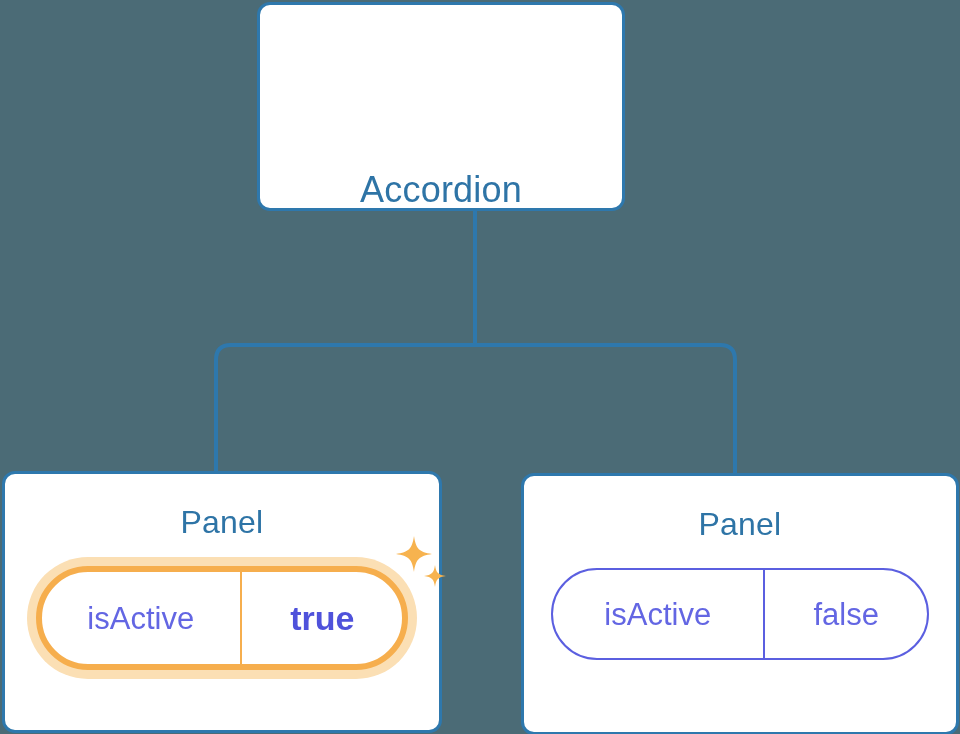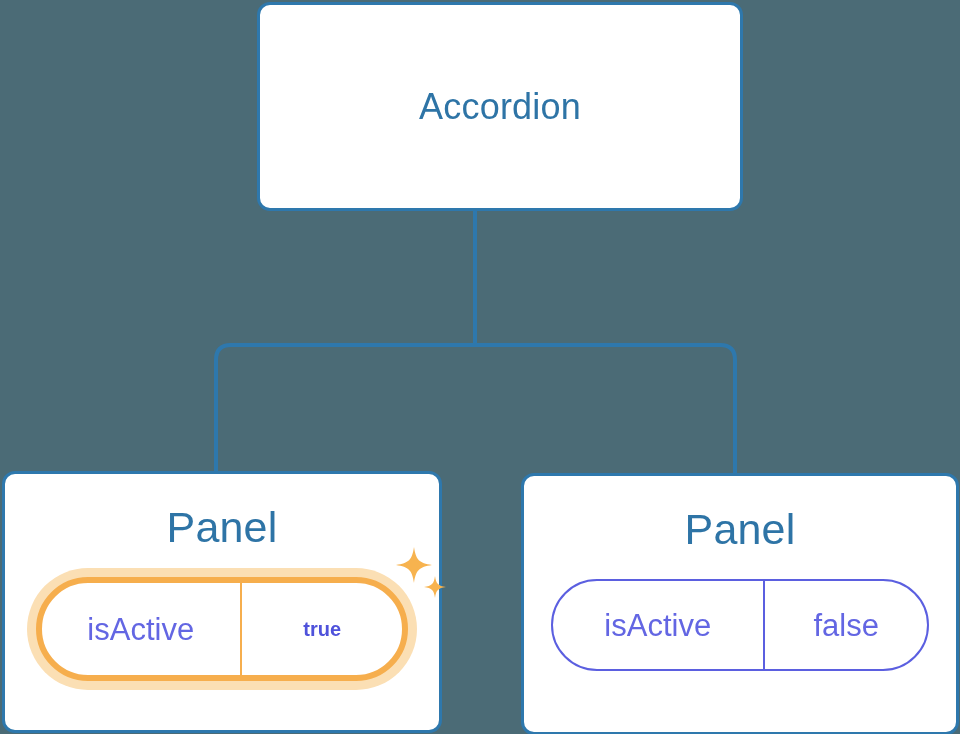--- a/index.html
+++ b/index.html
@@ -39,44 +39,44 @@
     border: 3px solid #2e78ad;
     border-radius: 13px;
     display: flex;
     flex-direction: column;
     align-items: center;
   }
 
   .node-root {
     left: 257px;
     top: 2px;
-    width: 486px;
+    width: 368px;
     height: 209px;
-    justify-content: center;
+    justify-content: flex-end;
   }
 
   .node-child {
     top: 471px;
     width: 440px;
     height: 262px;
     padding-top: 32px;
   }
   .node-child-left  { left: 2px; }
   .node-child-right { left: 521px; top: 473px; width: 438px; }
 
   .node-title {
     color: #2e74a6;
     font-size: 33px;
     font-weight: 400;
     letter-spacing: 0.2px;
     line-height: 1;
     white-space: nowrap;
   }
   .node-title-root { font-size: 36px; }
-  .node-title-child { font-size: 43px; }
+  .node-title-child { font-size: 32px; }
 
   
   .pill-wrap {
     position: relative;
     margin-top: 28px;
     display: inline-flex;
   }
   .pill {
     position: relative;
     box-sizing: border-box;
@@ -131,21 +131,21 @@
     padding: 0 24px;
     min-width: 150px;
   }
   .pill-highlight .pill-sep {
     width: 2.5px;
     background: #f6ae4d;
     flex: none;
   }
   .pill-highlight .pill-val {
     color: #4f52db;
-    font-size: 20px;
+    font-size: 34px;
     font-weight: bold;
     padding: 0 24px;
     min-width: 112px;
   }
 
   
   .sparkles {
     position: absolute;
     right: -46px;
     top: -34px;

